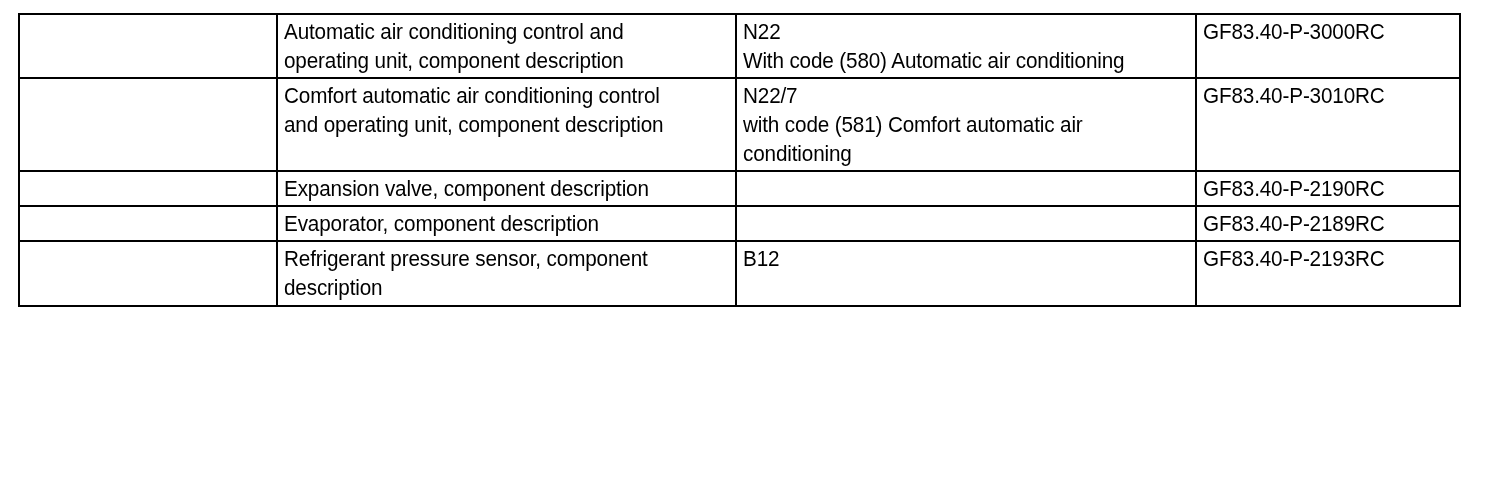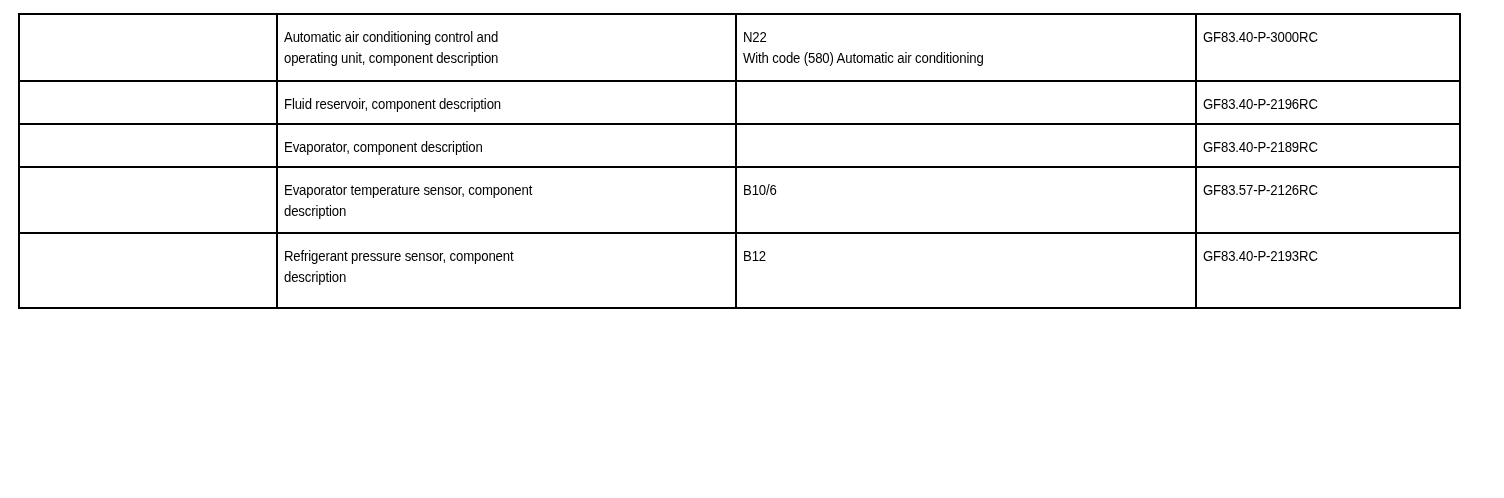--- a/index.html
+++ b/index.html
@@ -34,24 +34,24 @@
     background: #ffffff;
   }
 
   .doc-table col.c1 { width: 258px; }
   .doc-table col.c2 { width: 459px; }
   .doc-table col.c3 { width: 460px; }
   .doc-table col.c4 { width: 264px; }
 
   .doc-table td {
     border: 2px solid #000000;
-    padding: 12px 0 2px 6px;
+    padding: 2px 0 2px 6px;
     vertical-align: top;
-    font-size: 14px;
-    line-height: 21px;
+    font-size: 22px;
+    line-height: 29px;
     letter-spacing: -0.15px;
     transform-origin: left center;
     white-space: pre-line;
     word-break: normal;
     overflow: hidden;
   }
 
   .doc-table td .txt {
     display: block;
     transform: scaleX(0.94);
@@ -83,38 +83,40 @@
     </colgroup>
     <tbody>
         <tr class="r-h56">
           <td class="col-empty"><span class="txt"></span></td>
           <td><span class="txt">Automatic air conditioning control and
 operating unit, component description</span></td>
           <td><span class="txt">N22
 With code (580) Automatic air conditioning</span></td>
           <td><span class="txt">GF83.40-P-3000RC</span></td>
         </tr>
-        <tr class="r-h32">
+        <tr class="r-h86">
           <td class="col-empty"><span class="txt"></span></td>
-          <td><span class="txt">Fluid reservoir, component description</span></td>
+          <td><span class="txt">Comfort automatic air conditioning control
+and operating unit, component description</span></td>
+          <td><span class="txt">N22/7
+with code (581) Comfort automatic air
+conditioning</span></td>
+          <td><span class="txt">GF83.40-P-3010RC</span></td>
+        </tr>
+        <tr class="r-h31">
+          <td class="col-empty"><span class="txt"></span></td>
+          <td><span class="txt">Expansion valve, component description</span></td>
           <td><span class="txt"></span></td>
-          <td><span class="txt">GF83.40-P-2196RC</span></td>
+          <td><span class="txt">GF83.40-P-2190RC</span></td>
         </tr>
         <tr class="r-h32">
           <td class="col-empty"><span class="txt"></span></td>
           <td><span class="txt">Evaporator, component description</span></td>
           <td><span class="txt"></span></td>
           <td><span class="txt">GF83.40-P-2189RC</span></td>
-        </tr>
-        <tr class="r-h55">
-          <td class="col-empty"><span class="txt"></span></td>
-          <td><span class="txt">Evaporator temperature sensor, component
-description</span></td>
-          <td><span class="txt">B10/6</span></td>
-          <td><span class="txt">GF83.57-P-2126RC</span></td>
         </tr>
         <tr class="r-h64">
           <td class="col-empty"><span class="txt"></span></td>
           <td><span class="txt">Refrigerant pressure sensor, component
 description</span></td>
           <td><span class="txt">B12</span></td>
           <td><span class="txt">GF83.40-P-2193RC</span></td>
         </tr>
       </tbody>
   </table>

